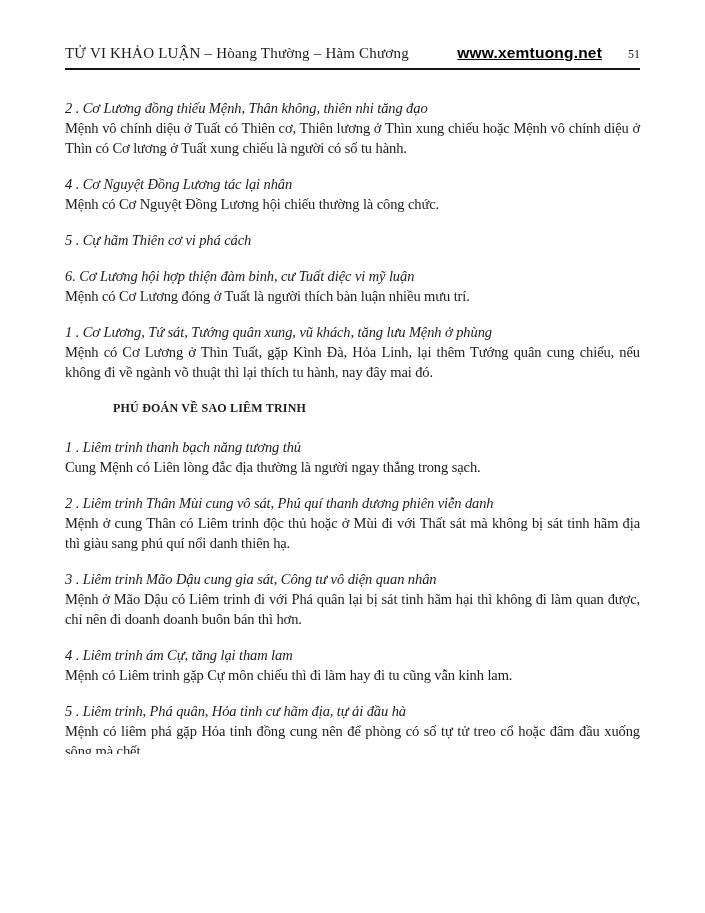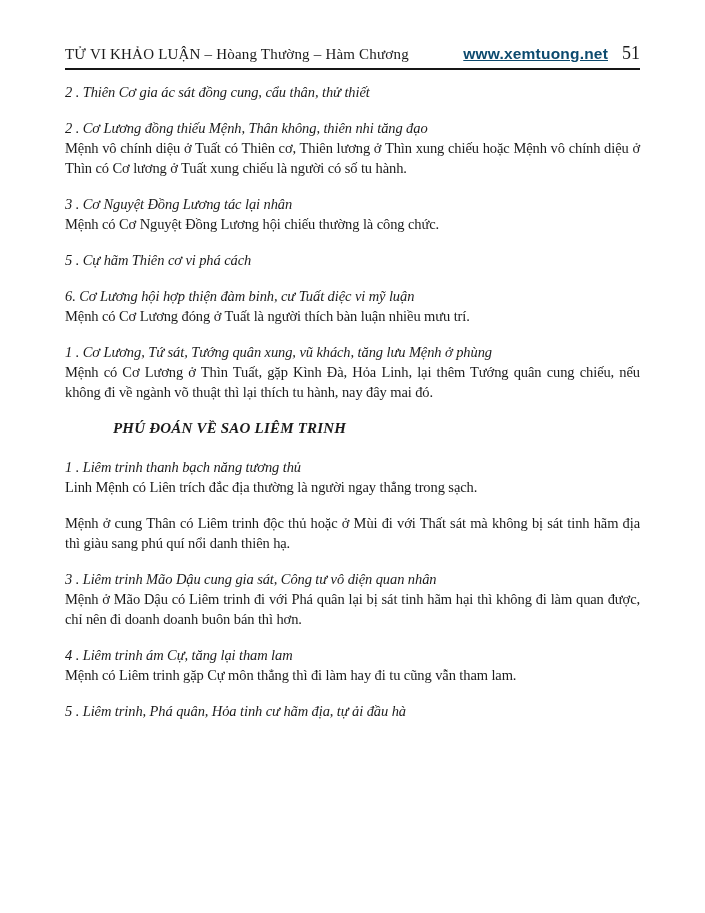--- a/index.html
+++ b/index.html
@@ -32,71 +32,69 @@
   }
   .header-link {
     font-family: "Liberation Sans", sans-serif;
     font-weight: bold;
     font-size: 15.5px;
     text-decoration: underline;
     letter-spacing: 0.2px;
     cursor: pointer;
   }
   .page-number {
-    margin-left: 14px;
-    font-size: 18px;
+    margin-left: 26px;
+    font-size: 12px;
   }
   .rule {
     border-bottom: 2px solid #161616;
     margin-top: 5px;
   }
   .content {
     padding-top: 12px;
     font-size: 14.5px;
     line-height: 20px;
     letter-spacing: -0.1px;
   }
   .section { margin: 0; }
   .section-heading {
-    font-size: 15px;
+    font-size: 12px;
     font-weight: bold;
     margin: 5px 0 19px 0;
     padding-left: 48px;
     letter-spacing: 0.2px;
-    font-style: italic;
   }
   .item { margin: 0 0 16px 0; }
   .item-title { font-style: italic; }
   .item-body { text-align: justify; }
 </style>
 </head>
 <body>
 
 <div class="page">
   <div class="header">
     <span class="header-title">TỬ VI KHẢO LUẬN – Hòang Thường – Hàm Chương</span>
-    <a class="header-link" style="color: #0c4a6e;">www.xemtuong.net</a>
+    <a class="header-link" style="color: #000000;">www.xemtuong.net</a>
     <span class="page-number">51</span>
   </div>
   <div class="rule"></div>
   <main class="content">
   <section class="section">
 
     <div class="section-items">
   <div class="item">
-    <div class="item-title">2 . Thiên Cơ gia ác sát đồng cung, cẩu thân, thử thiết</div>
   </div>
 
   <div class="item">
     <div class="item-title">2 . Cơ Lương đồng thiếu Mệnh, Thân không, thiên nhi tăng đạo</div>
     <div class="item-body">Mệnh vô chính diệu ở Tuất có Thiên cơ, Thiên lương ở Thìn xung chiếu hoặc Mệnh vô chính diệu ở Thìn có Cơ lương ở Tuất xung chiếu là người có số tu hành.</div>
   </div>
 
   <div class="item">
-    <div class="item-title">3 . Cơ Nguyệt Đồng Lương tác lại nhân</div>
+    <div class="item-title">4 . Cơ Nguyệt Đồng Lương tác lại nhân</div>
     <div class="item-body">Mệnh có Cơ Nguyệt Đồng Lương hội chiếu thường là công chức.</div>
   </div>
 
   <div class="item">
     <div class="item-title">5 . Cự hãm Thiên cơ vi phá cách</div>
   </div>
 
   <div class="item">
     <div class="item-title">6. Cơ Lương hội hợp thiện đàm binh, cư Tuất diệc vi mỹ luận</div>
     <div class="item-body">Mệnh có Cơ Lương  đóng ở Tuất là người thích bàn luận nhiều mưu trí.</div>
@@ -108,36 +106,38 @@
   </div>
 
 </div>
   </section>
 
   <section class="section">
     <h2 class="section-heading">PHÚ ĐOÁN VỀ SAO LIÊM TRINH</h2>
     <div class="section-items">
   <div class="item">
     <div class="item-title">1 . Liêm trinh thanh bạch năng tương thủ</div>
-    <div class="item-body">Linh Mệnh có Liên trích đắc địa thường là người ngay thẳng trong sạch.</div>
+    <div class="item-body">Cung Mệnh có Liên lòng đắc địa thường là người ngay thẳng trong sạch.</div>
   </div>
 
   <div class="item">
+    <div class="item-title">2 . Liêm trinh Thân Mùi cung vô sát, Phú quí thanh dương phiên viễn danh</div>
     <div class="item-body">Mệnh ở cung Thân có Liêm trinh độc thủ hoặc ở Mùi đi với Thất  sát mà không bị sát tinh hãm địa thì giàu sang phú quí nổi danh thiên hạ.</div>
   </div>
 
   <div class="item">
     <div class="item-title">3 . Liêm trinh Mão Dậu cung gia sát, Công tư vô diện quan nhân</div>
     <div class="item-body">Mệnh ở Mão Dậu có Liêm trinh đi với Phá quân lại bị sát tinh hãm hại thì không đi làm quan được, chỉ nên đi doanh doanh buôn bán thì hơn.</div>
   </div>
 
   <div class="item">
     <div class="item-title">4 . Liêm trinh ám Cự, tăng lại tham lam</div>
-    <div class="item-body">Mệnh có Liêm trinh gặp Cự môn thẳng thì đi làm hay đi tu cũng vẫn tham lam.</div>
+    <div class="item-body">Mệnh có Liêm trinh gặp Cự môn chiếu thì đi làm hay đi tu cũng vẫn kinh lam.</div>
   </div>
 
   <div class="item">
     <div class="item-title">5 . Liêm trinh, Phá quân, Hỏa tinh cư hãm địa, tự ải đầu hà</div>
+    <div class="item-body">Mệnh có liêm phá gặp Hỏa tinh đồng cung nên để phòng có số tự tử treo cổ hoặc đâm đầu xuống sông mà chết.</div>
   </div>
 </div>
   </section>
 </main>
 </div>
 
 </body></html>

